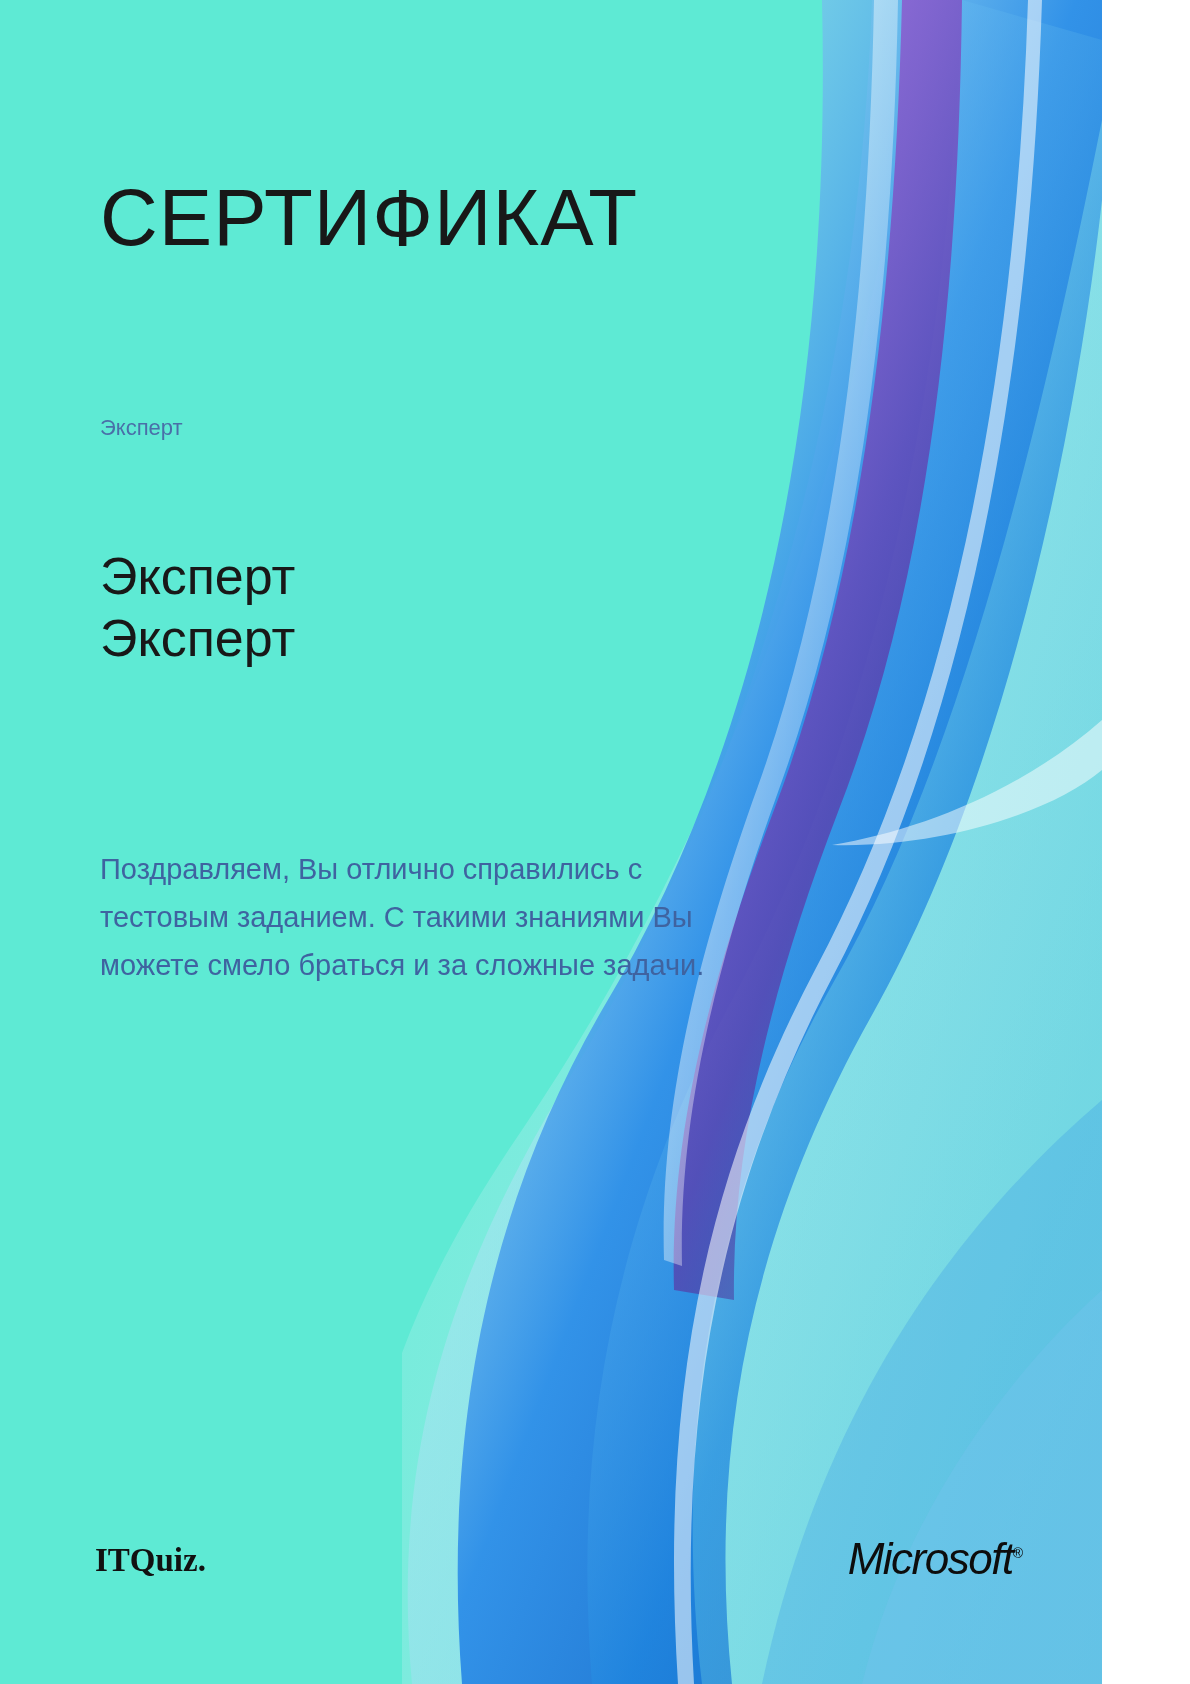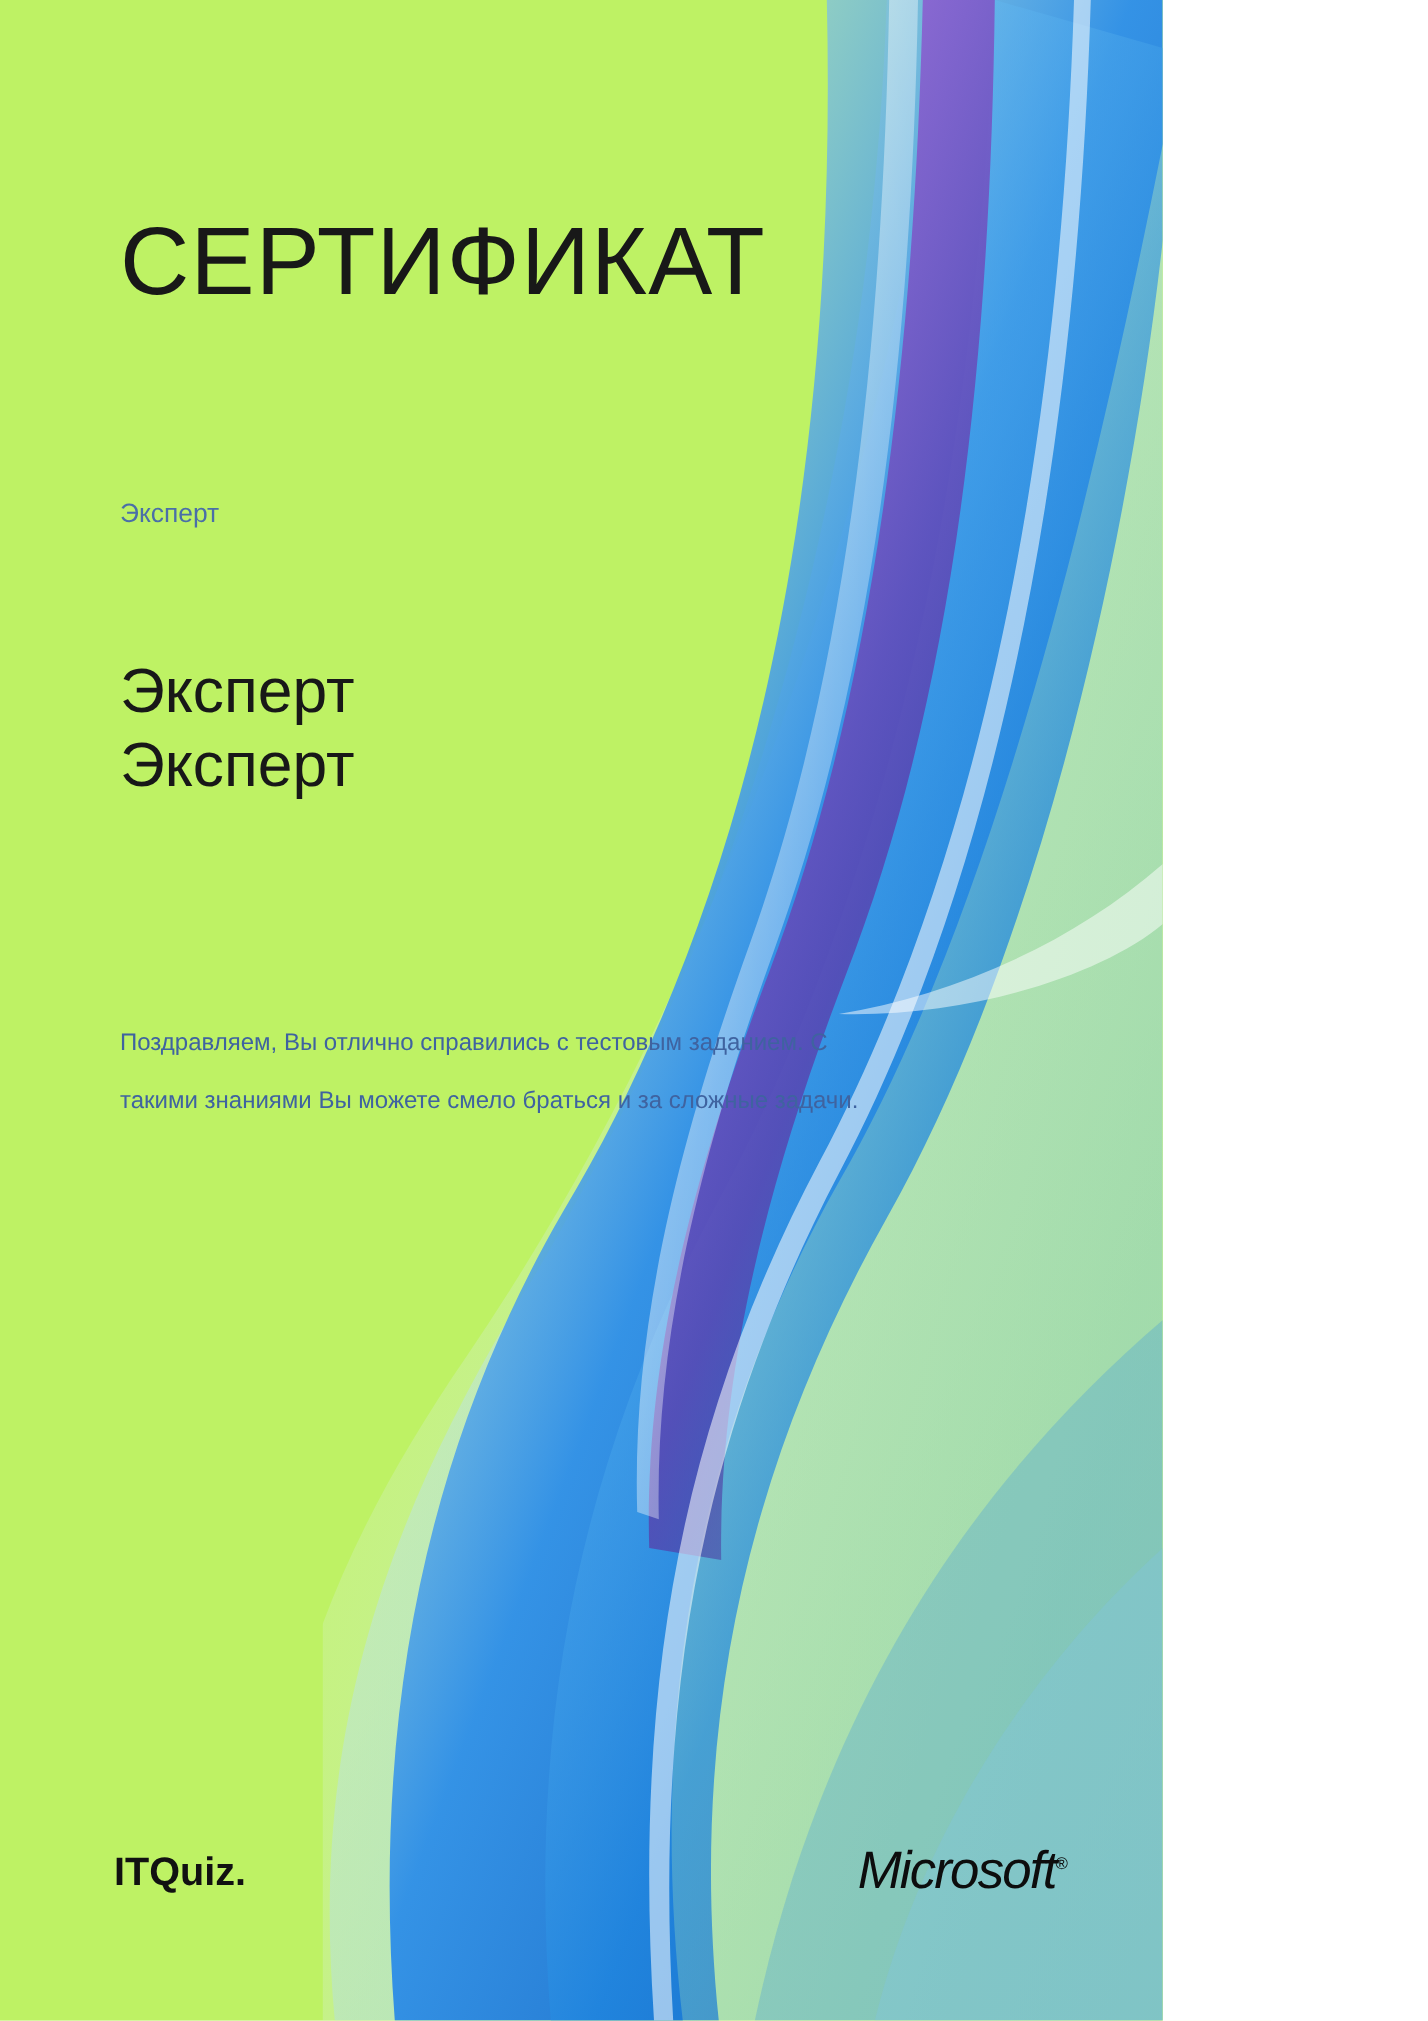--- a/index.html
+++ b/index.html
@@ -5,23 +5,23 @@
   html, body {
     margin: 0;
     padding: 0;
     background: #ffffff;
   }
   body {
     font-family: "Liberation Sans", sans-serif;
   }
   .page {
     position: relative;
-    width: 969px;
+    width: 1102px;
     height: 1684px;
-    background: #bef264;
+    background: #5eead4;
     overflow: hidden;
   }
 
   
   .artwork {
     position: absolute;
     top: 0;
     right: 0;
     width: 700px;
     height: 1684px;
@@ -63,35 +63,35 @@
     width: 620px;
   }
   .recipient span {
     display: block;
   }
   .message {
     position: absolute;
     left: 100px;
     top: 845px;
     width: 660px;
-    font-size: 20px;
+    font-size: 29px;
     line-height: 48px;
     color: #3f63a0;
     font-weight: 400;
   }
 
   
   .footer-brand {
     position: absolute;
     left: 95px;
     bottom: 105px;
     font-size: 33px;
     font-weight: bold;
     color: #111111;
-    font-family: Liberation Sans, sans-serif;
+    font-family: Liberation Serif, serif;
     letter-spacing: 0px;
   }
   .footer-date {
     position: absolute;
     left: 0;
     right: 0;
     bottom: 112px;
     text-align: center;
     font-size: 25px;
     color: #3b3b3b;

